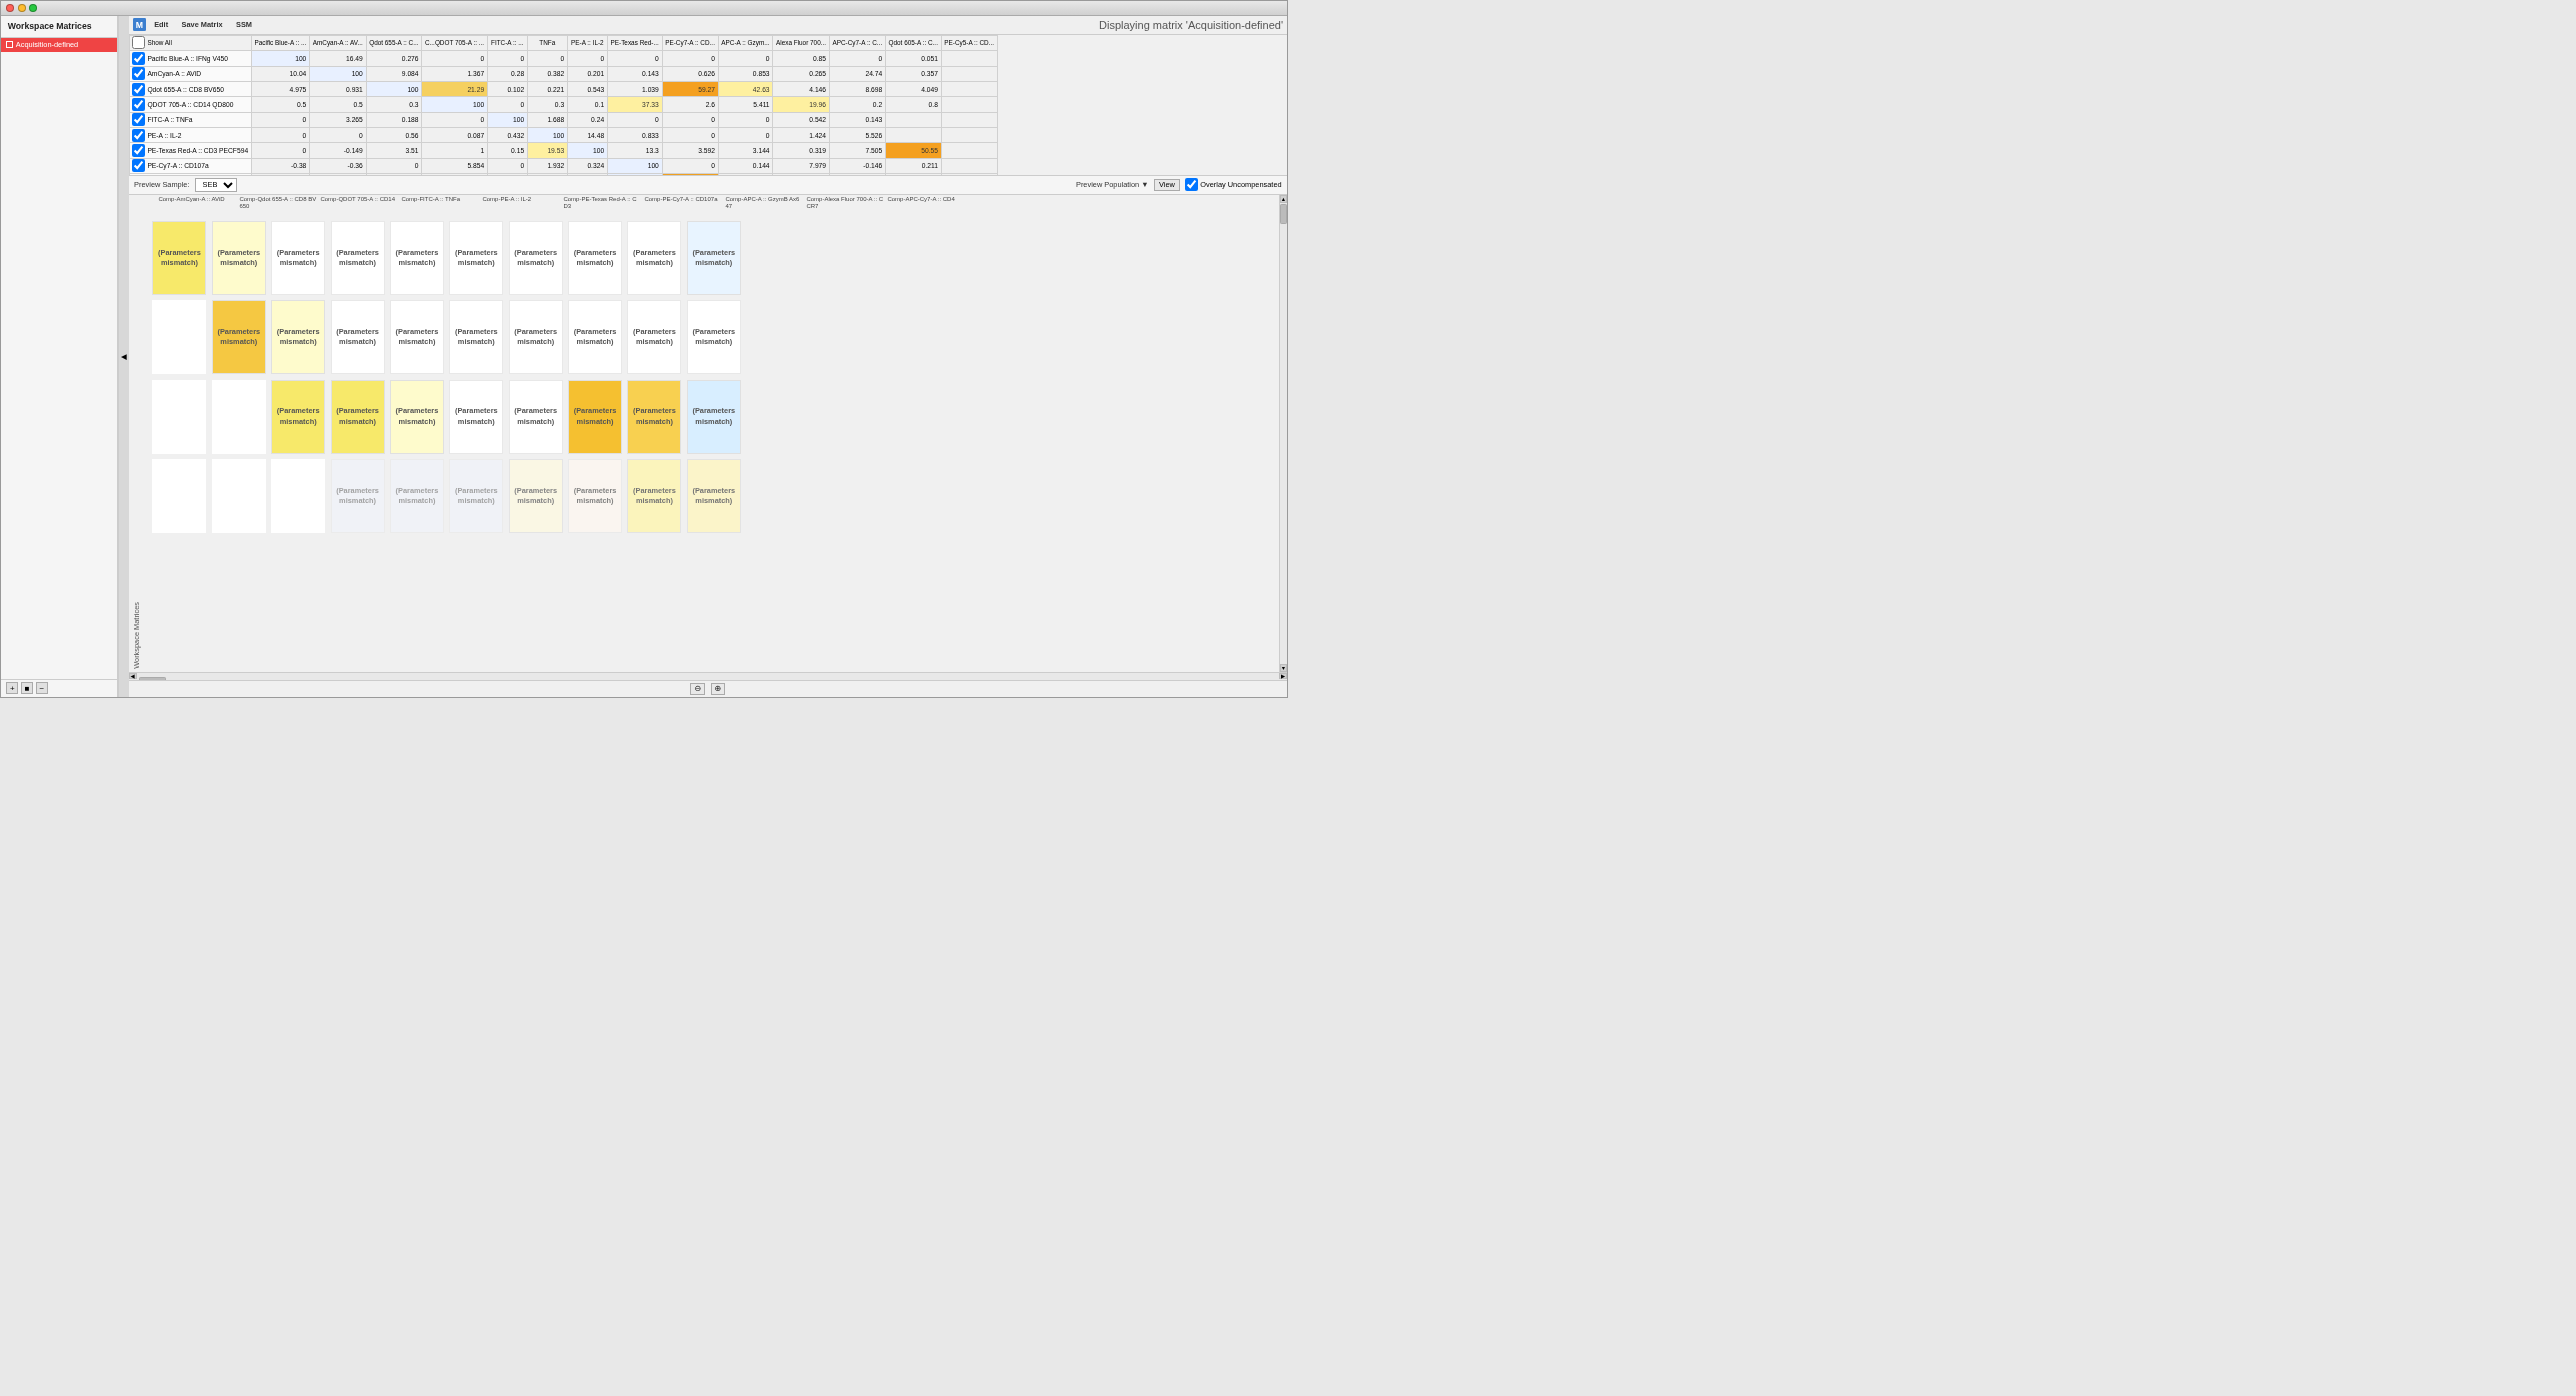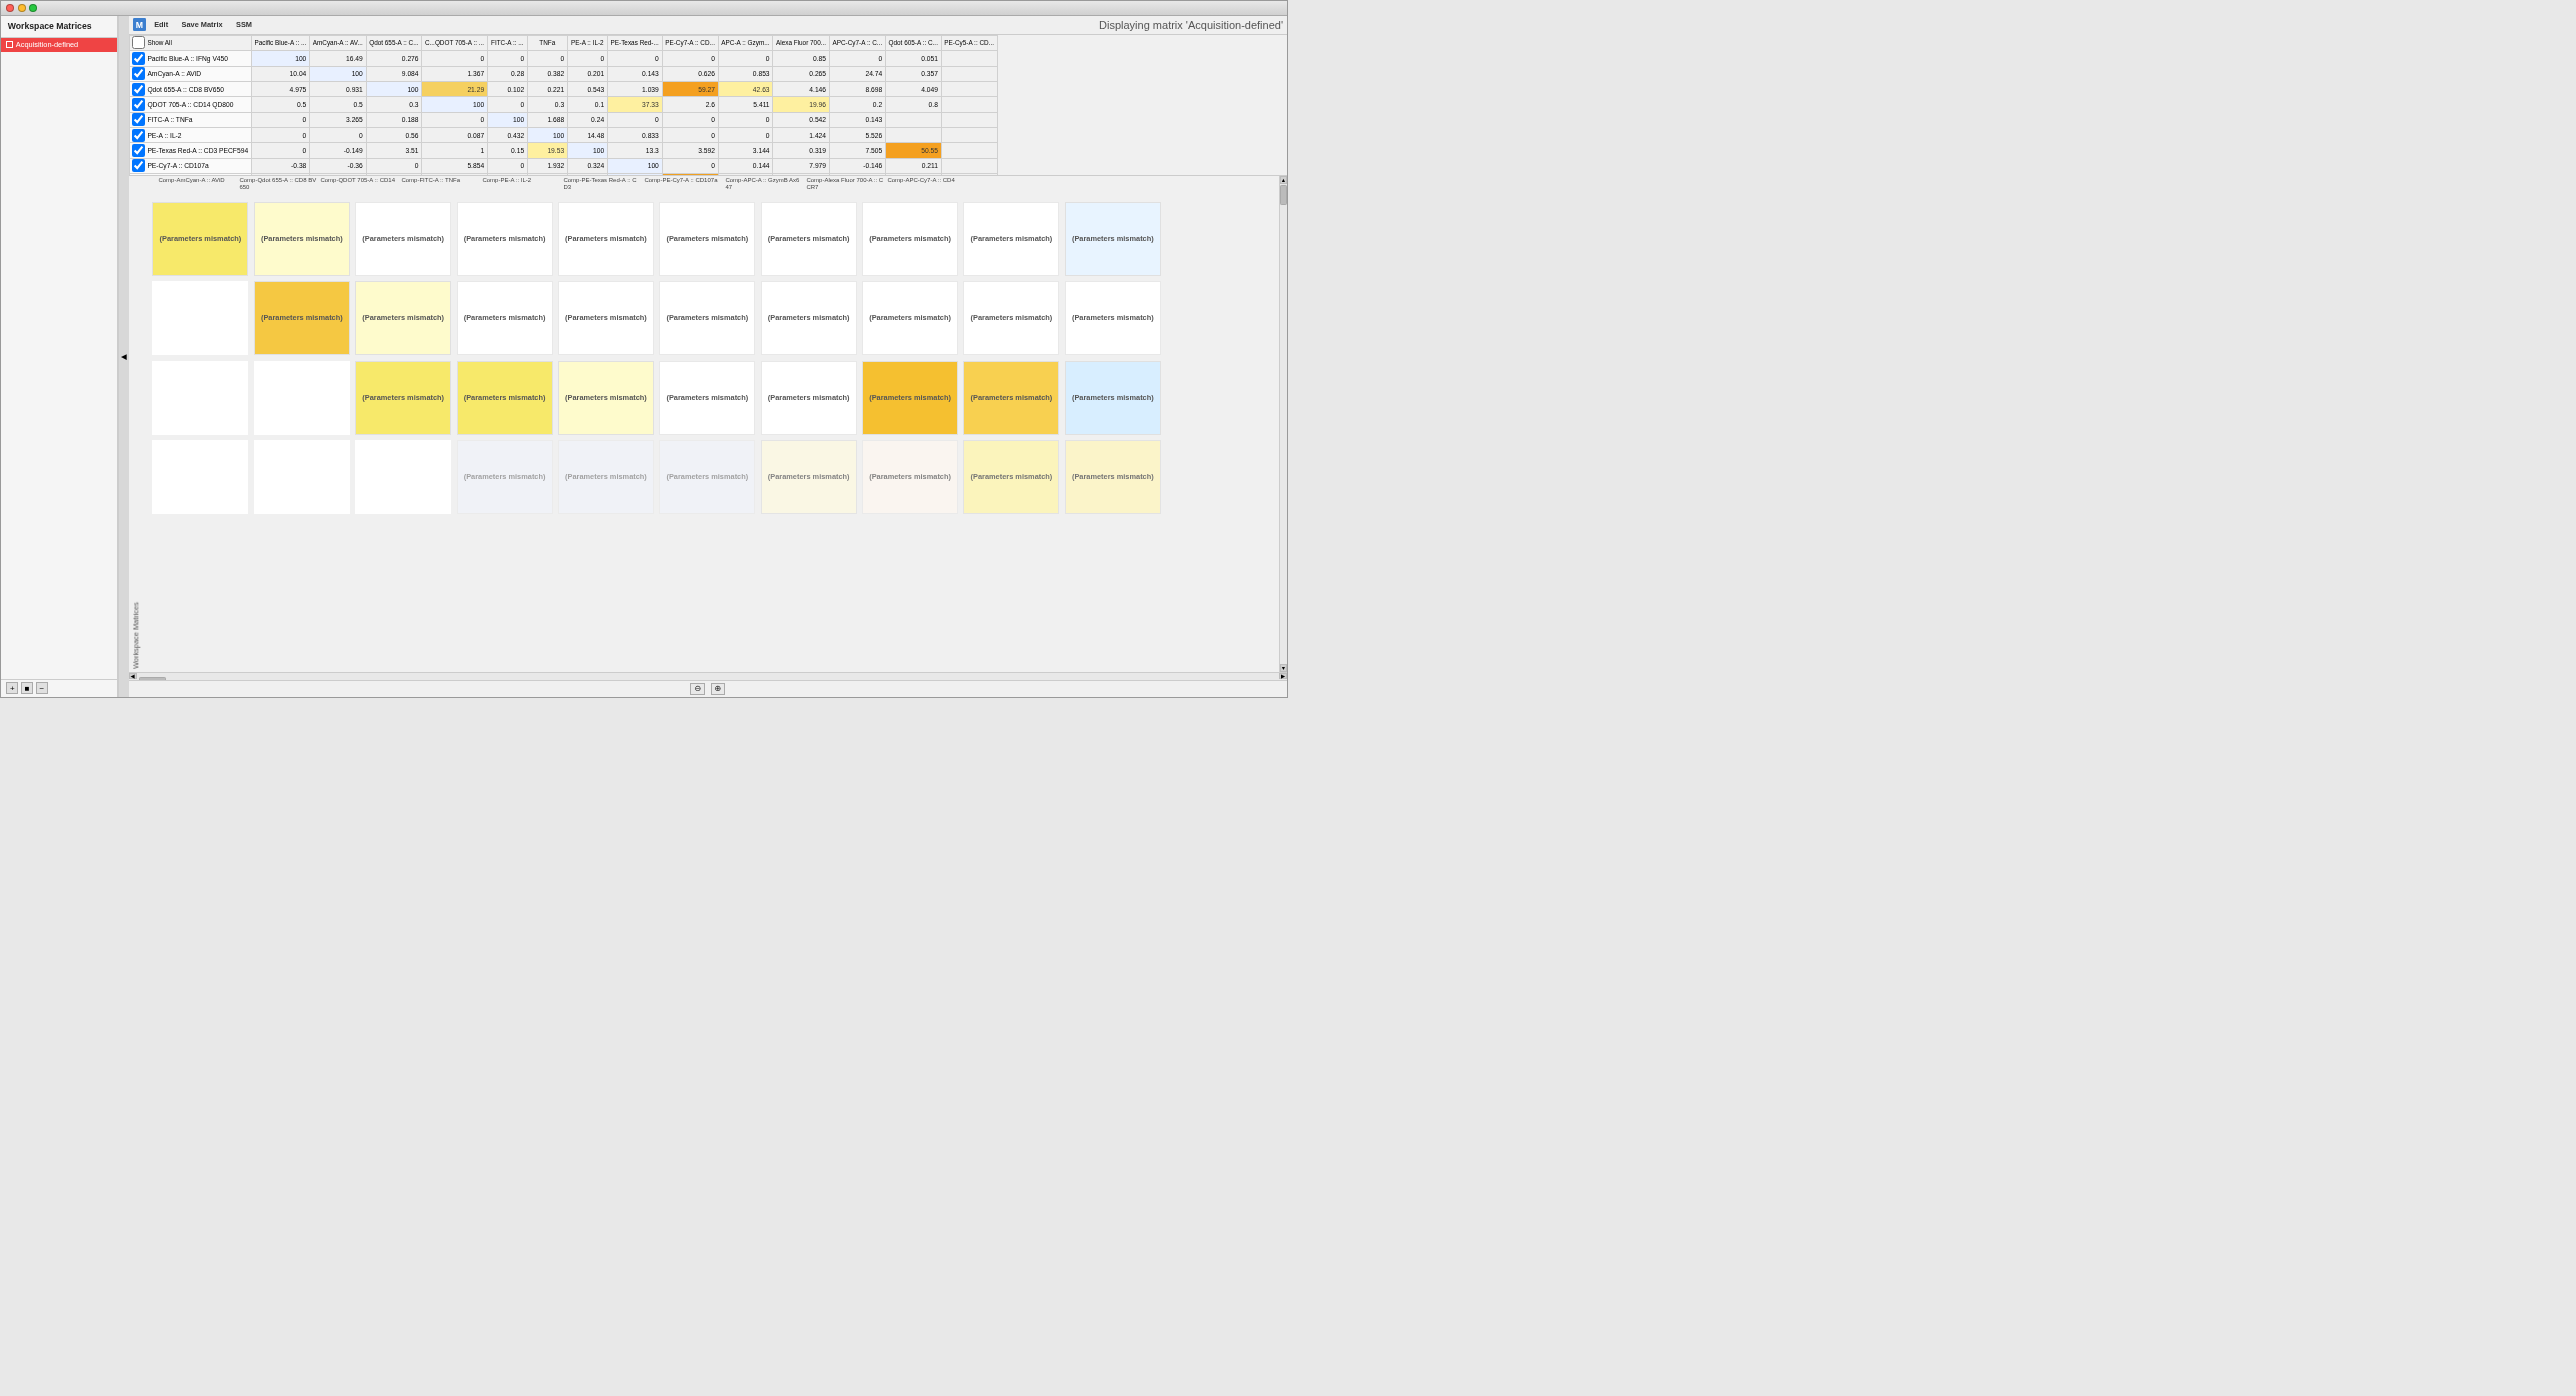--- a/index.html
+++ b/index.html
@@ -262,21 +262,21 @@
       padding: 1.3px 2px;
       word-break: break-all;
       line-height: 1.2;
       height: 23.5px;
       overflow: hidden;
     }
     .comp-col-header:first-child {
       margin-left: 0;
     }
     .comp-cell {
-      width: 96px;
+      width: 54px;
       height: 74px;
       margin: 2.7px;
       border: 0.7px solid #e0e0e0;
       display: flex;
       align-items: center;
       justify-content: center;
       font-size: 7.4px;
       font-weight: bold;
       color: #555;
       text-align: center;
@@ -693,20 +693,34 @@
                 <td>0</td>
                 <td>0.183</td>
                 <td></td>
               </tr>
             </tbody>
           </table>
         </div>
 
         <div class="preview-section">
 
+          <div class="preview-toolbar">
+            <span class="preview-label">Preview Sample:</span>
+            <select class="preview-select">
+              <option>SEB</option>
+            </select>
+            <div class="preview-right">
+              <span class="preview-label">Preview Population ▼</span>
+              <div class="preview-view-btn">View</div>
+              <label class="overlay-checkbox">
+                <input type="checkbox" checked="" style="">
+                <span>Overlay Uncompensated</span>
+              </label>
+            </div>
+          </div>
 
           <div class="comp-section">
             <div class="vertical-label">Workspace Matrices</div>
 
             <div style="flex:1; display:flex; flex-direction:column; overflow:hidden;">
 
               <div class="comp-col-headers">
                 <div style="width:6.7px;flex-shrink:0;"></div>
                 <div class="comp-col-header">Comp-AmCyan-A :: AViD</div>
                 <div class="comp-col-header">Comp-Qdot 655-A :: CD8 BV650</div>

